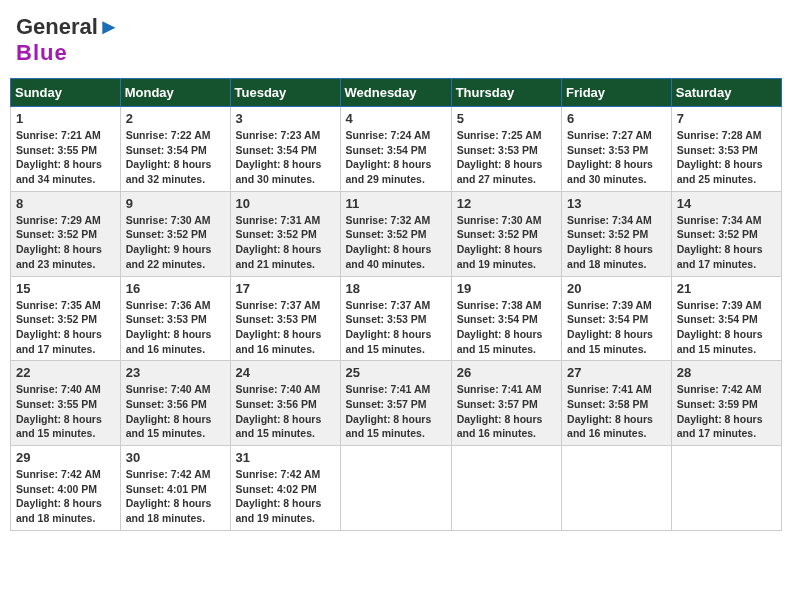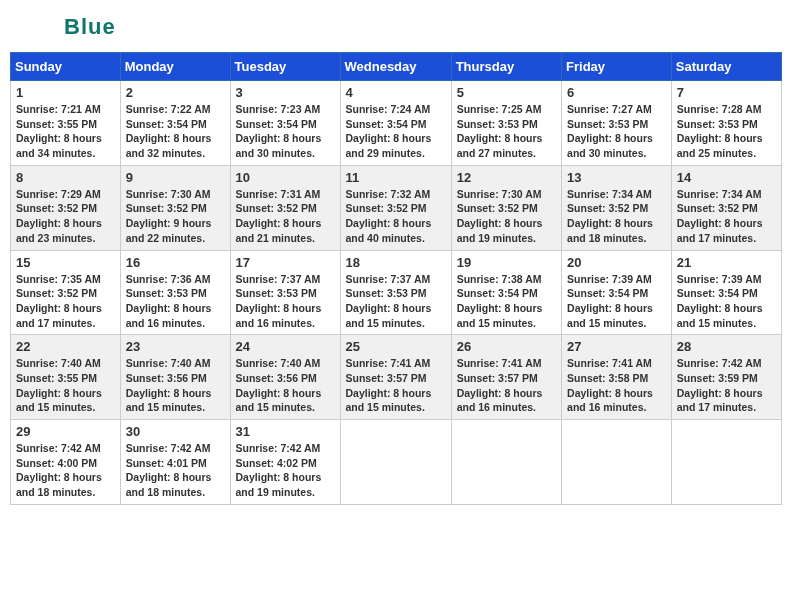--- a/index.html
+++ b/index.html
@@ -38,21 +38,21 @@
     .location-title {
       font-size: 16px;
       color: #555;
     }
     .calendar {
       width: 100%;
       border-collapse: collapse;
       font-size: 11px;
     }
     .calendar th {
-      background: #1d4ed8;
+      background: #14532d;
       color: #fff;
       padding: 6px 4px;
       text-align: left;
       font-size: 13px;
       font-weight: bold;
       border: 1px solid #2a6db5;
     }
     .calendar td {
       border: 1px solid #ccc;
       vertical-align: top;
@@ -82,22 +82,27 @@
     }
     .calendar tr:nth-child(even) td.empty-cell {
       background: #f0f0f0 !important;
     }
   </style>
 </head>
 <body>
 
 <div class="header">
   <div class="logo">
+    <div class="logo-line">
+      <span style="font-size:22px; font-weight:bold; color:#333;">
+        General<span style="color:#1a6eb5;">►</span>
+      </span>
+    </div>
     <div>
-      <span style="font-size:22px; font-weight:bold; color:#0f766e; letter-spacing:1px;margin-left:48px;">Blue</span>
+      <span style="font-size:22px; font-weight:bold; color:#a21caf; letter-spacing:1px;">Blue</span>
     </div>
   </div>
   <div class="title-block">
     <div class="month-title"></div>
     <div class="location-title"></div>
   </div>
 </div>
 
 <table class="calendar">
   <thead>

